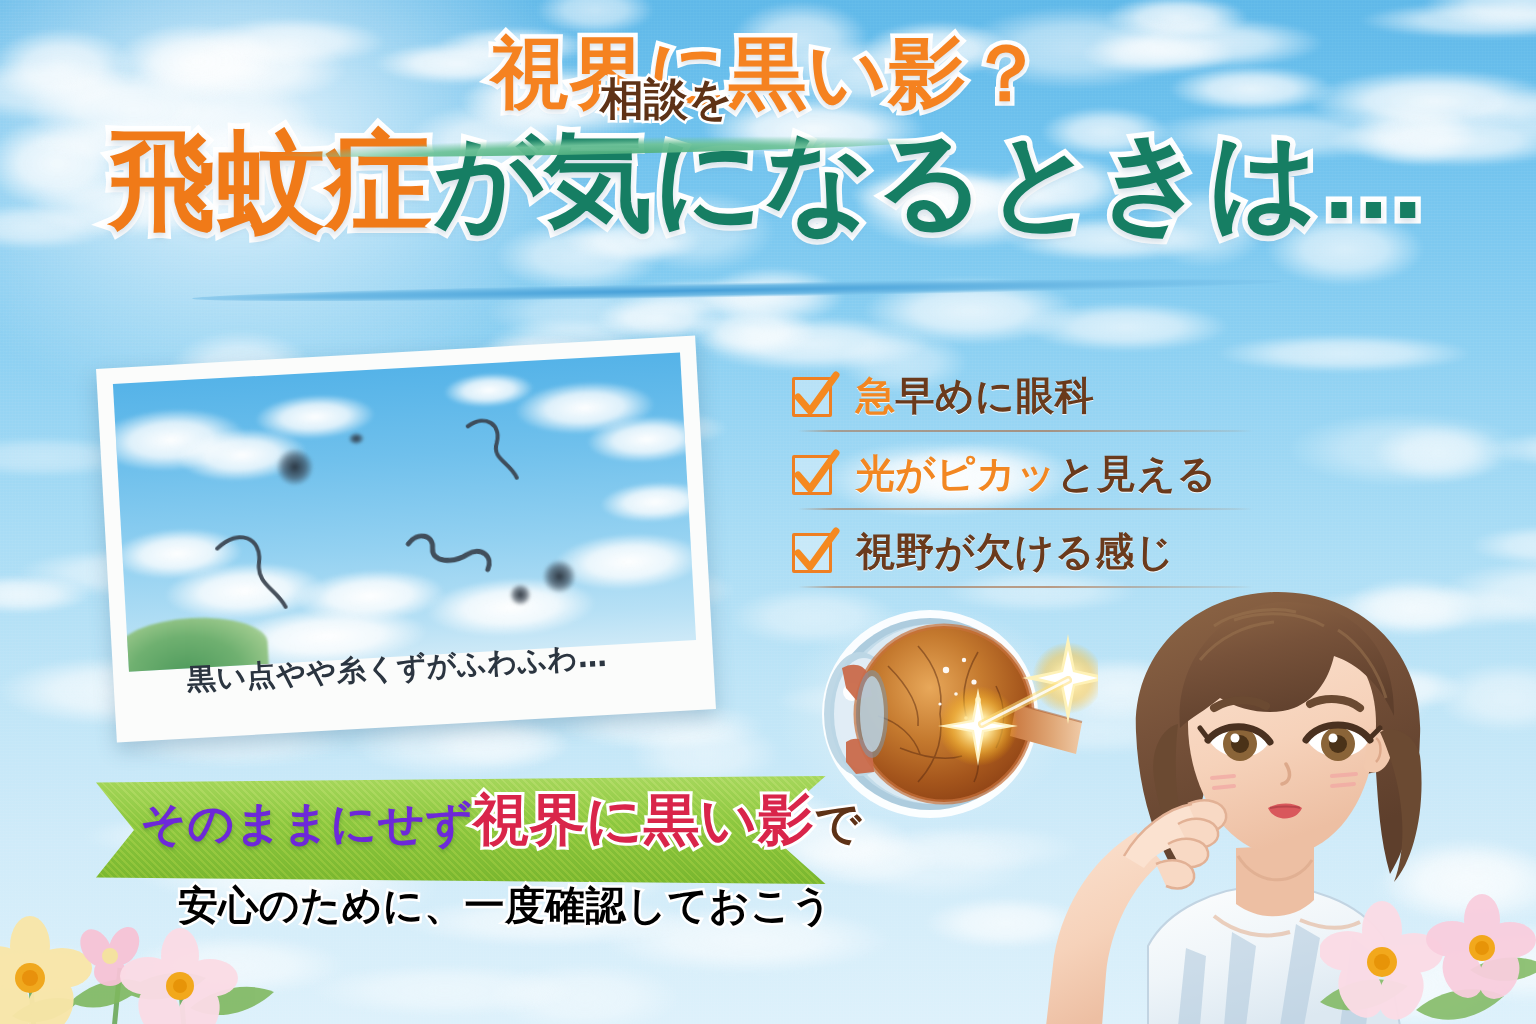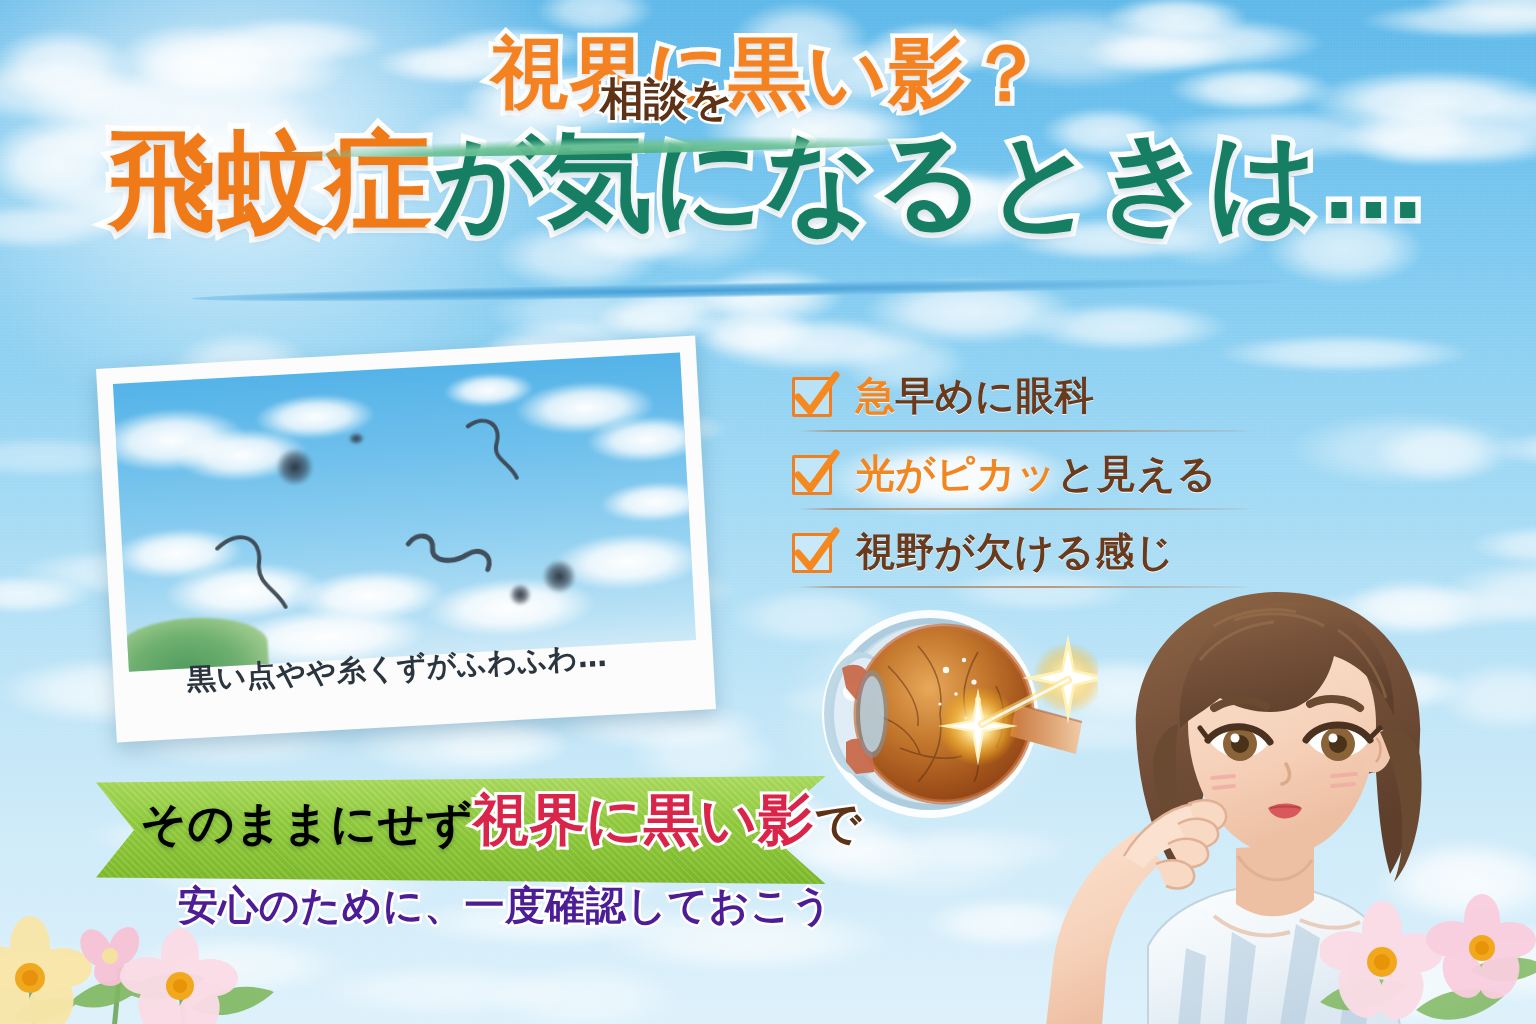--- a/index.html
+++ b/index.html
@@ -138,35 +138,35 @@
   .rb-tex{
     position:absolute;inset:0;opacity:.30;mix-blend-mode:overlay;
     background-image:repeating-linear-gradient(45deg,rgba(255,255,255,.5) 0 2px,rgba(0,0,0,0) 2px 5px);
     clip-path:polygon(0 6%,96% 0%,88% 50%,96% 100%,0 94%,5% 50%);
   }
   .rb-text{
     position:absolute;left:44px;top:16px;width:690px;
     font-size:46px;font-weight:900;line-height:1;white-space:nowrap;letter-spacing:.01em;
     font-family:"DejaVu Sans",sans-serif;
   }
-  .rb-white{color:#000000;text-shadow:0 2px 4px rgba(60,110,40,.45);}
+  .rb-white{color:#6d28d9;text-shadow:0 2px 4px rgba(60,110,40,.45);}
   .rb-red{
     color:#D9254A;font-size:56px;
     -webkit-text-stroke:6px #ffffff;paint-order:stroke fill;
   }
   .rb-brown{color:#5E3216;-webkit-text-stroke:5px #ffffff;paint-order:stroke fill;}
   .rb-sub2{
     position:absolute;left:600px;top:70px;
     font-size:44px;font-weight:900;color:#5E3216;white-space:nowrap;
     -webkit-text-stroke:5px #ffffff;paint-order:stroke fill;
     font-family:"DejaVu Sans",sans-serif;
   }
   .ribbon-bottom{
     position:absolute;left:178px;top:878px;
-    font-size:40px;font-weight:900;color:#4c1d95;white-space:nowrap;letter-spacing:.01em;
+    font-size:40px;font-weight:900;color:#000000;white-space:nowrap;letter-spacing:.01em;
     -webkit-text-stroke:5px #ffffff;paint-order:stroke fill;
     font-family:"DejaVu Sans",sans-serif;
   }
 
   
   .flowers-l{position:absolute;left:-26px;top:880px;width:420px;height:150px;}
   .flowers-r{position:absolute;left:1320px;top:892px;width:230px;height:140px;}
 </style>
 </head>
 <body>

